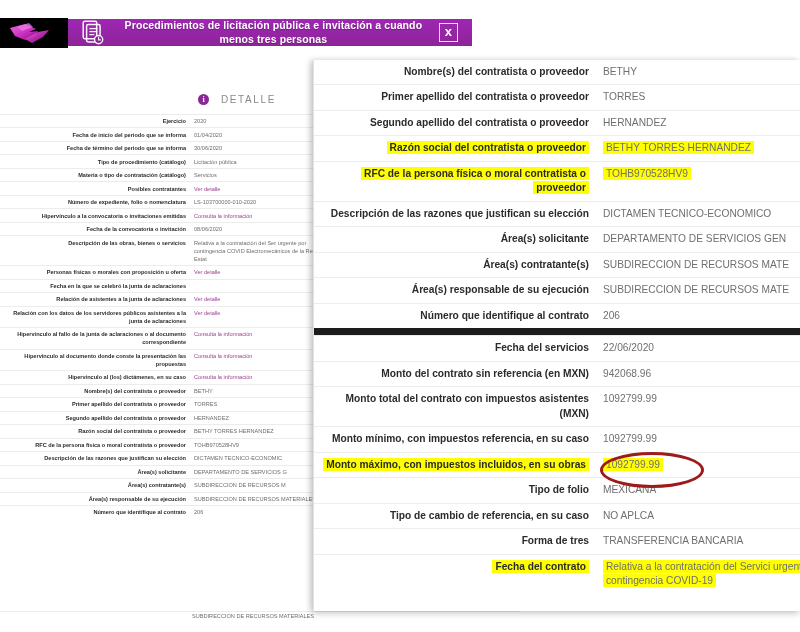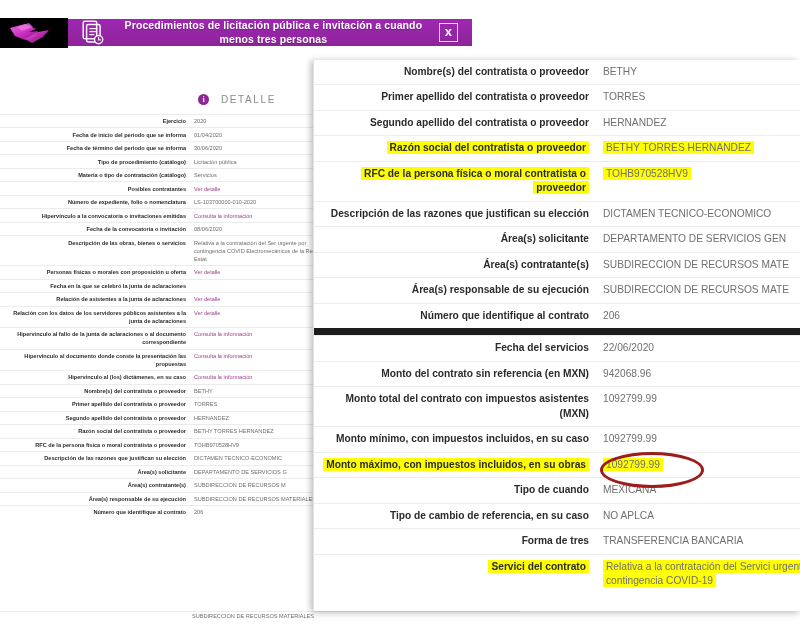--- a/index.html
+++ b/index.html
@@ -427,41 +427,41 @@
           </tr>
           <tr>
             <td class="lbl">Monto del contrato sin referencia (en MXN)</td>
             <td class="val">942068.96</td>
           </tr>
           <tr>
             <td class="lbl">Monto total del contrato con impuestos asistentes (MXN)</td>
             <td class="val">1092799.99</td>
           </tr>
           <tr>
-            <td class="lbl">Monto mínimo, con impuestos incluidos, en su caso</td>
+            <td class="lbl">Monto mínimo, con impuestos referencia, en su caso</td>
             <td class="val">1092799.99</td>
           </tr>
           <tr>
             <td class="lbl hl"><span class="mark">Monto máximo, con impuestos incluidos, en su obras</span></td>
             <td class="val hl"><span class="mark">1092799.99</span></td>
           </tr>
           <tr>
-            <td class="lbl">Tipo de cuando</td>
+            <td class="lbl">Tipo de folio</td>
             <td class="val">MEXICANA</td>
           </tr>
           <tr>
             <td class="lbl">Tipo de cambio de referencia, en su caso</td>
             <td class="val">NO APLCA</td>
           </tr>
           <tr>
             <td class="lbl">Forma de tres</td>
             <td class="val">TRANSFERENCIA BANCARIA</td>
           </tr>
           <tr>
-            <td class="lbl hl"><span class="mark">Servici del contrato</span></td>
+            <td class="lbl hl"><span class="mark">Fecha del contrato</span></td>
             <td class="val wrap hl"><span class="mark">Relativa a la contratación del Servici urgente por contingencia COVID-19</span></td>
           </tr>
         </tbody>
     </table>
   </div>
 
   <div class="ellipse"></div>
 
 </div>
 

